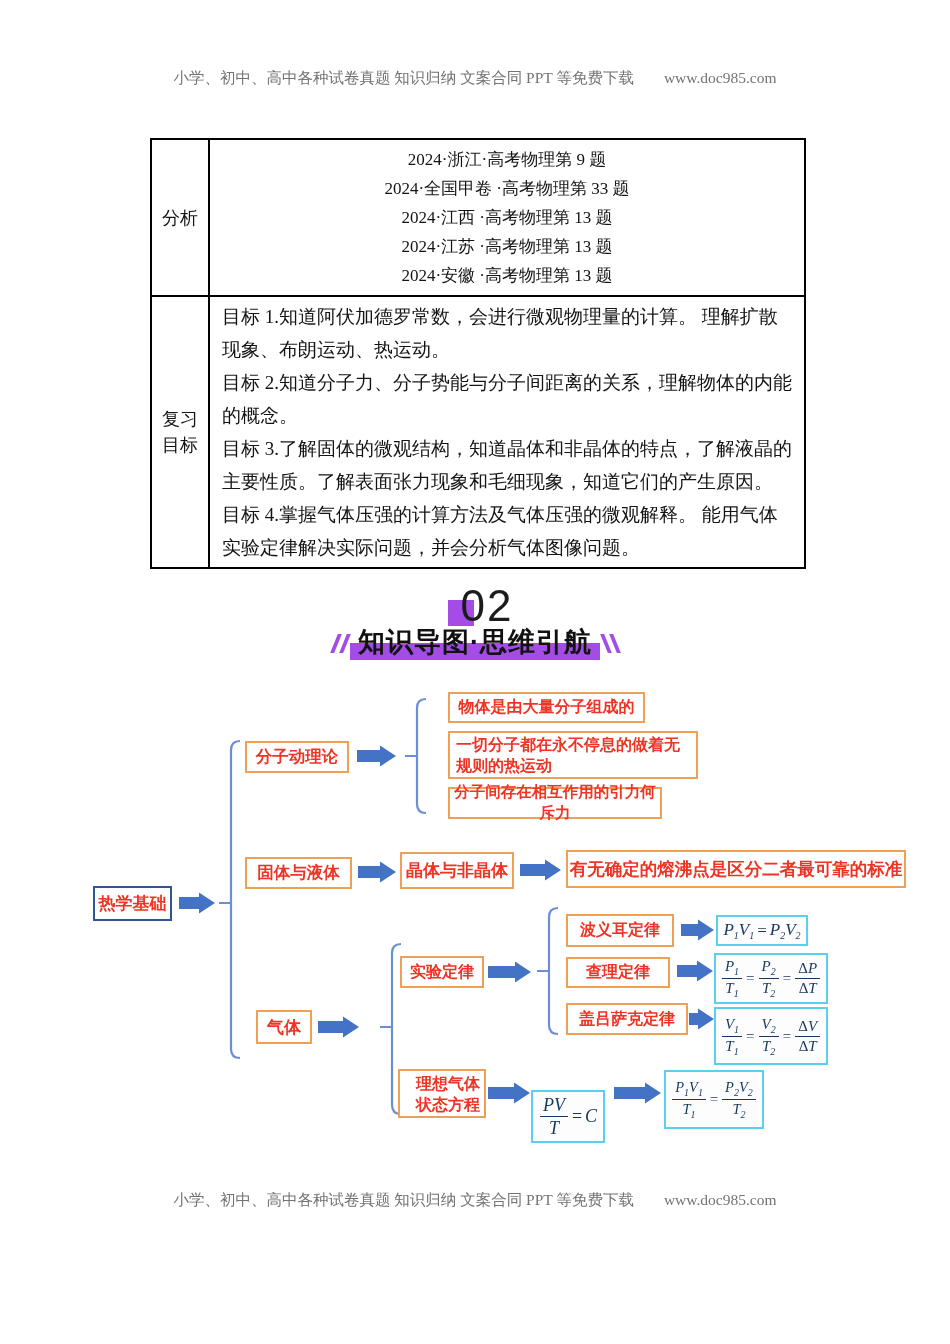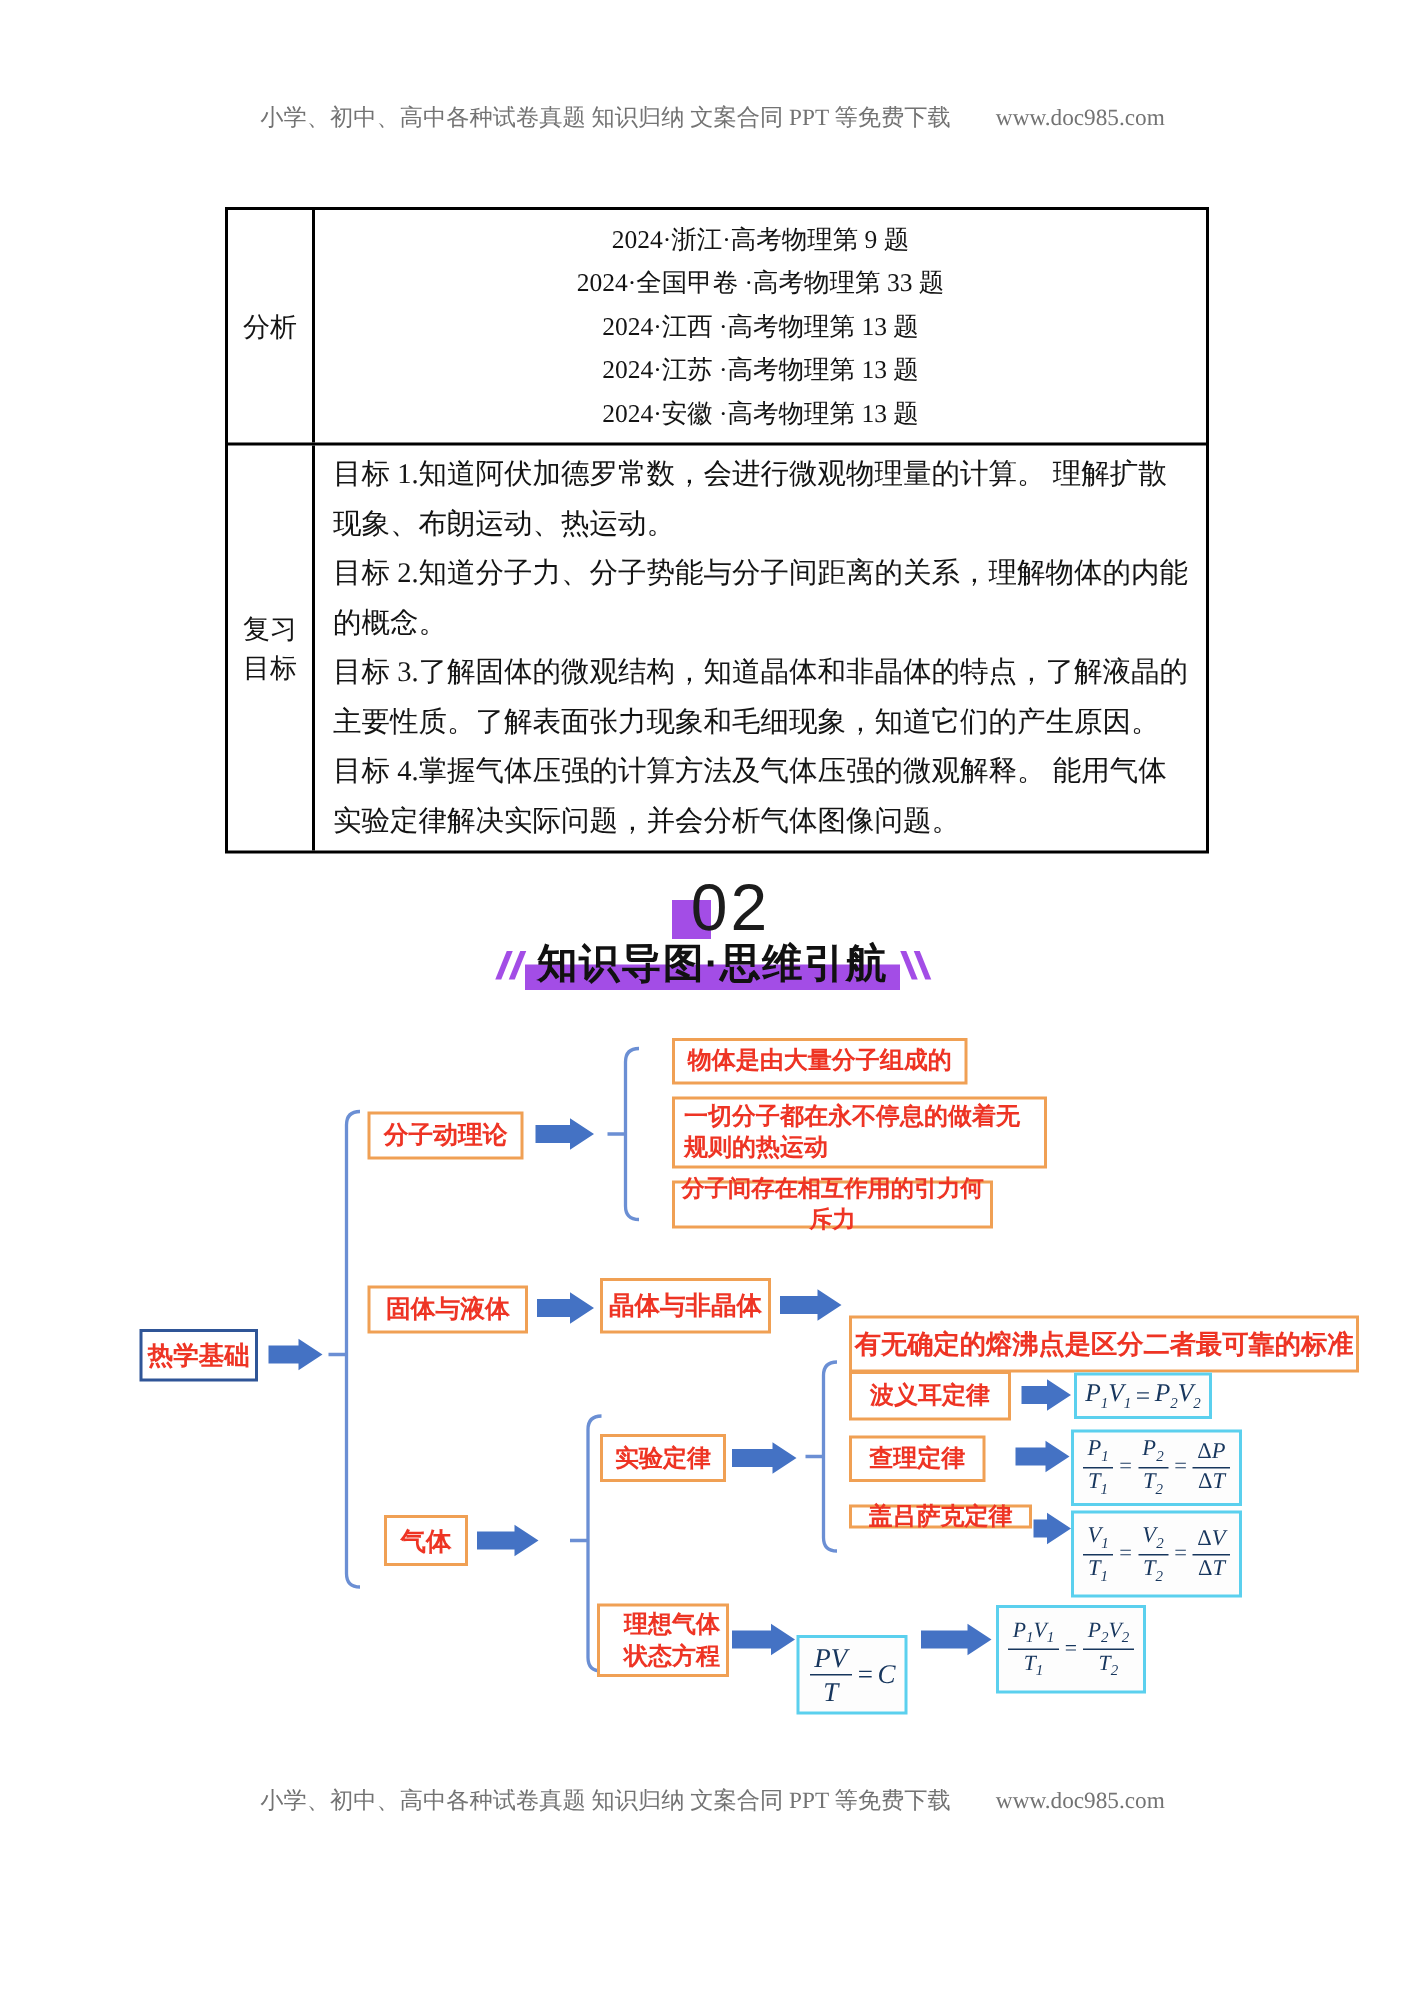--- a/index.html
+++ b/index.html
@@ -53,26 +53,26 @@
 
   .n-root{left:93px;top:886px;width:79px;height:35px;font-size:17px;}
   .n-molecular{left:245px;top:741px;width:104px;height:32px;font-size:16.5px;}
   .n-solid{left:245px;top:857px;width:107px;height:32px;font-size:16.5px;}
   .n-gas{left:256px;top:1010px;width:56px;height:34px;font-size:17px;}
   .n-point1{left:448px;top:692px;width:197px;height:31px;font-size:16px;}
   .n-point2{left:448px;top:731px;width:250px;height:48px;font-size:16px;line-height:21px;
             align-items:flex-start;text-align:left;padding:2px 6px;}
   .n-point3{left:448px;top:787px;width:214px;height:32px;font-size:15.5px;}
   .n-crystal{left:400px;top:852px;width:114px;height:37px;font-size:17px;}
-  .n-note{left:566px;top:877px;width:340px;height:38px;font-size:17.5px;}
+  .n-note{left:566px;top:850px;width:340px;height:38px;font-size:17.5px;}
   .n-exp{left:400px;top:956px;width:84px;height:32px;font-size:16px;}
   .n-ideal{left:398px;top:1069px;width:88px;height:49px;font-size:16px;line-height:21px;padding-left:12px;}
   .n-boyle{left:566px;top:914px;width:108px;height:33px;font-size:16px;}
-  .n-charles{left:566px;top:957px;width:91px;height:31px;font-size:16px;}
-  .n-gay{left:566px;top:1003px;width:122px;height:16px;font-size:16px;}
+  .n-charles{left:566px;top:957px;width:104px;height:31px;font-size:16px;}
+  .n-gay{left:566px;top:1003px;width:122px;height:32px;font-size:16px;}
 
   
   .fb{border:2px solid #5bd0ee;background:#fdfdfd;color:#17365d;font-weight:normal;
       font-family:"Liberation Serif","DejaVu Serif",serif;flex-direction:row;}
   .f-boyle{left:716px;top:915px;width:92px;height:31px;font-size:17px;}
   .f-charles{left:714px;top:953px;width:114px;height:51px;font-size:15px;}
   .f-gay{left:714px;top:1007px;width:114px;height:58px;font-size:15px;}
   .f-state{left:531px;top:1070px;width:74px;height:53px;font-size:18px;margin-top:20px;}
   .f-combined{left:664px;top:1070px;width:100px;height:59px;font-size:14.5px;}
 

